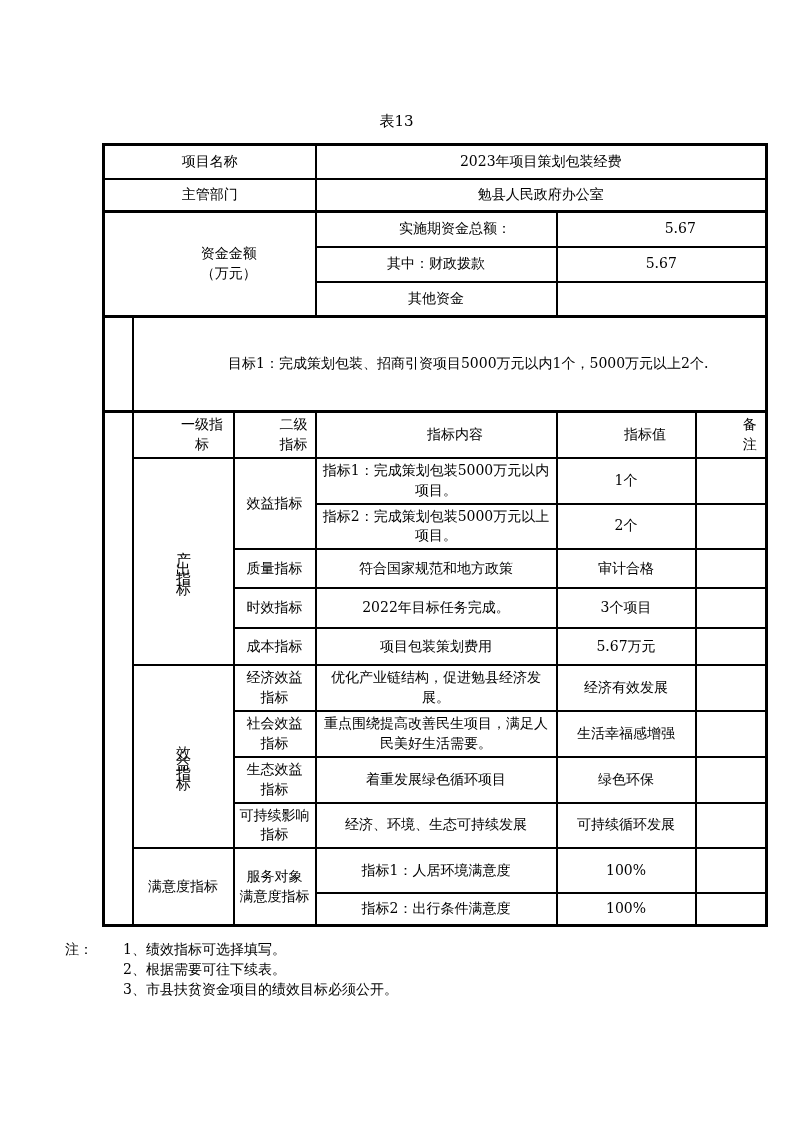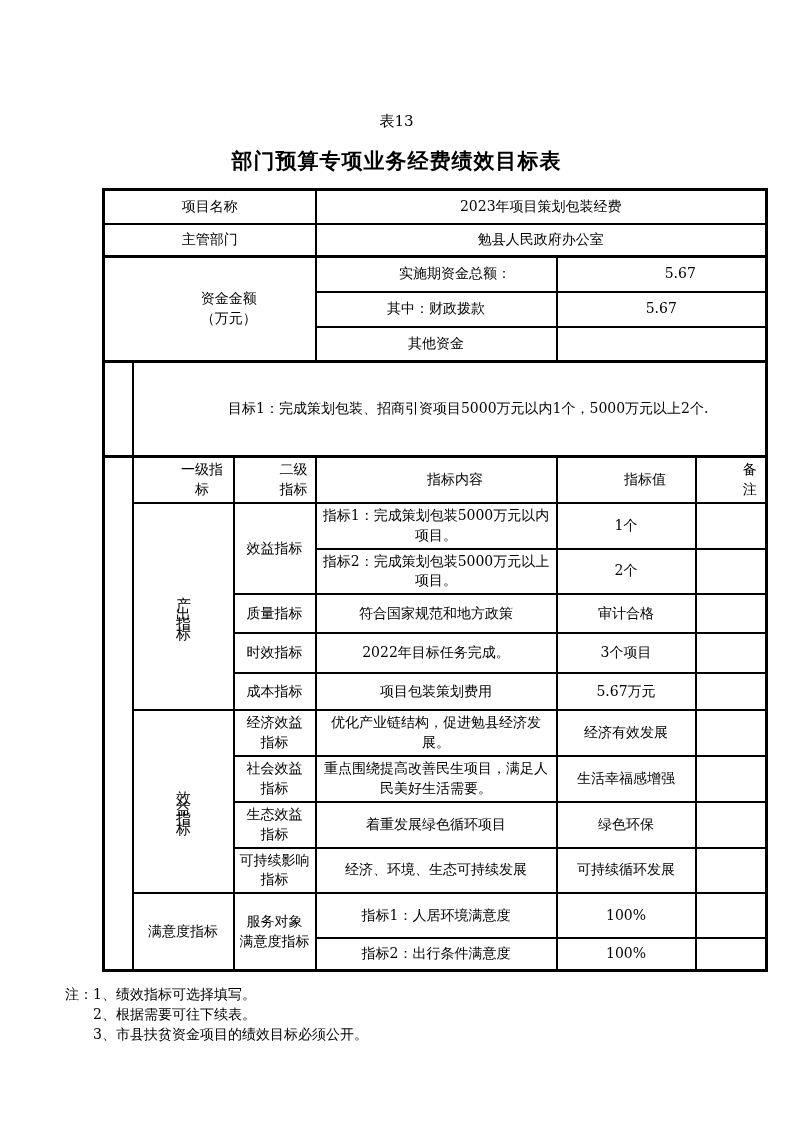--- a/index.html
+++ b/index.html
@@ -29,30 +29,29 @@
   td.goal-cell { text-align:left; padding-left:12px; padding-right:14px; }
   td.vcell { padding:0; }
   .vtext {
     writing-mode:vertical-lr; text-orientation:upright;
     display:inline-block; letter-spacing:6px; font-size:15px; line-height:1;
   }
   .vtext.sp-lg { letter-spacing:10px; }
   .vtext.sp-sm { letter-spacing:5px; }
   .notes { display:flex; margin-top:12px; font-size:14px; line-height:20px; }
   .notes .prefix { flex:0 0 auto; }
-  .notes .note-line { white-space:nowrap; }
+  .notes .note-line { white-space:nowrap;margin-left:30px; }
 </style>
 </head>
 <body>
 
 <div class="sheet">
 
   <div class="sheet-label">表13</div>
 
-  <div class="doc-title">部门预算专项业务经费绩效目标表</div>
 
   <table class="main">
     <colgroup>
       <col style="width:29px">
         <col style="width:101px">
         <col style="width:82px">
       <col style="width:241px">
         <col style="width:139px">
         <col style="width:71px">
     </colgroup>

